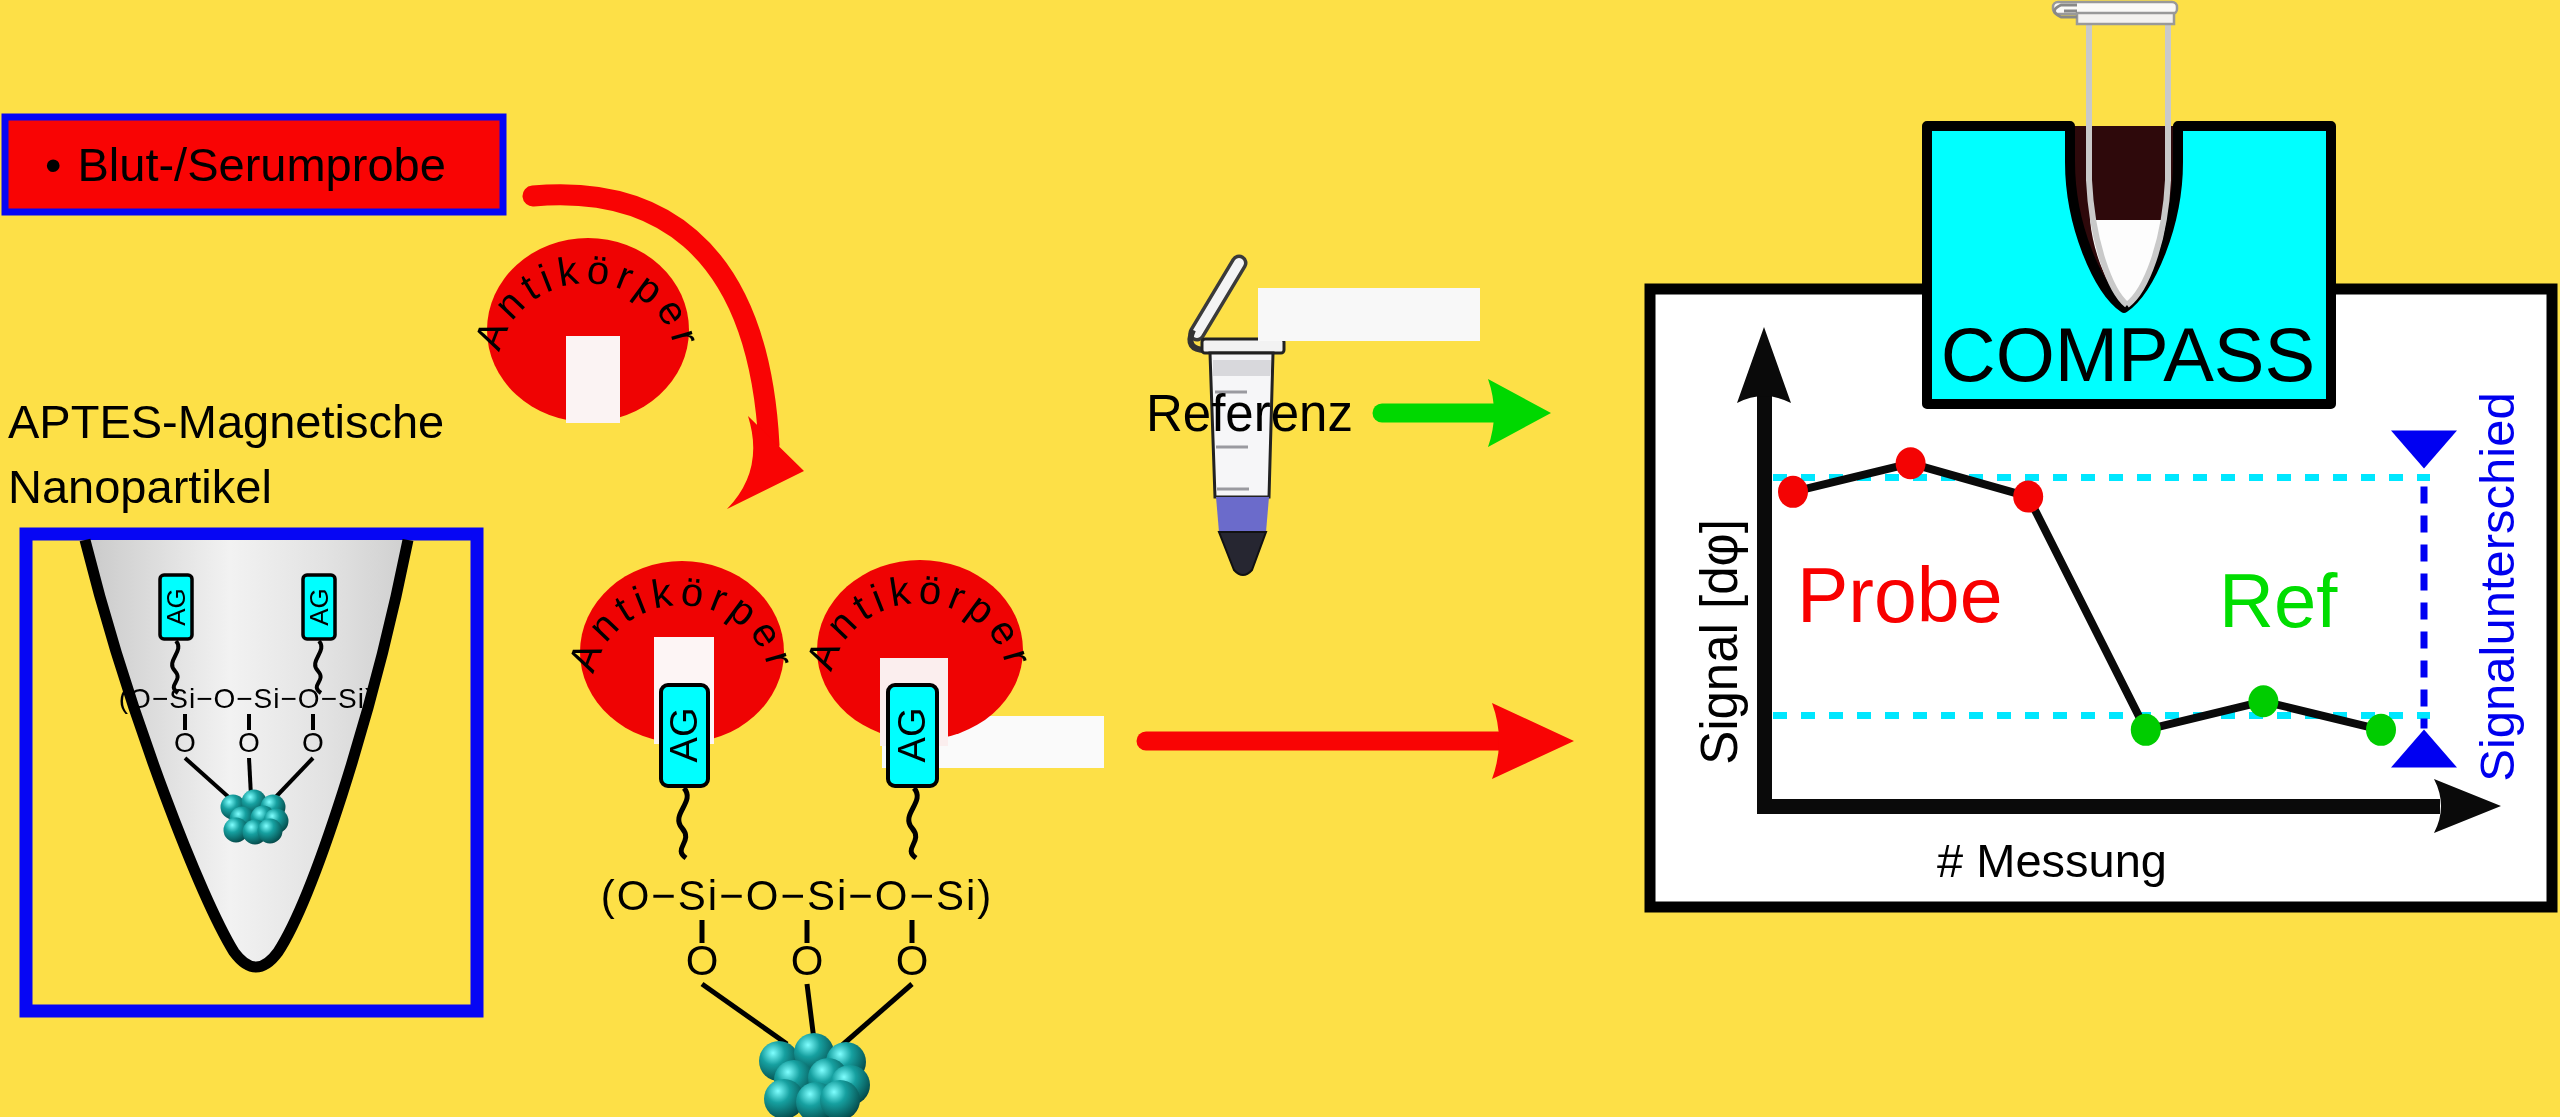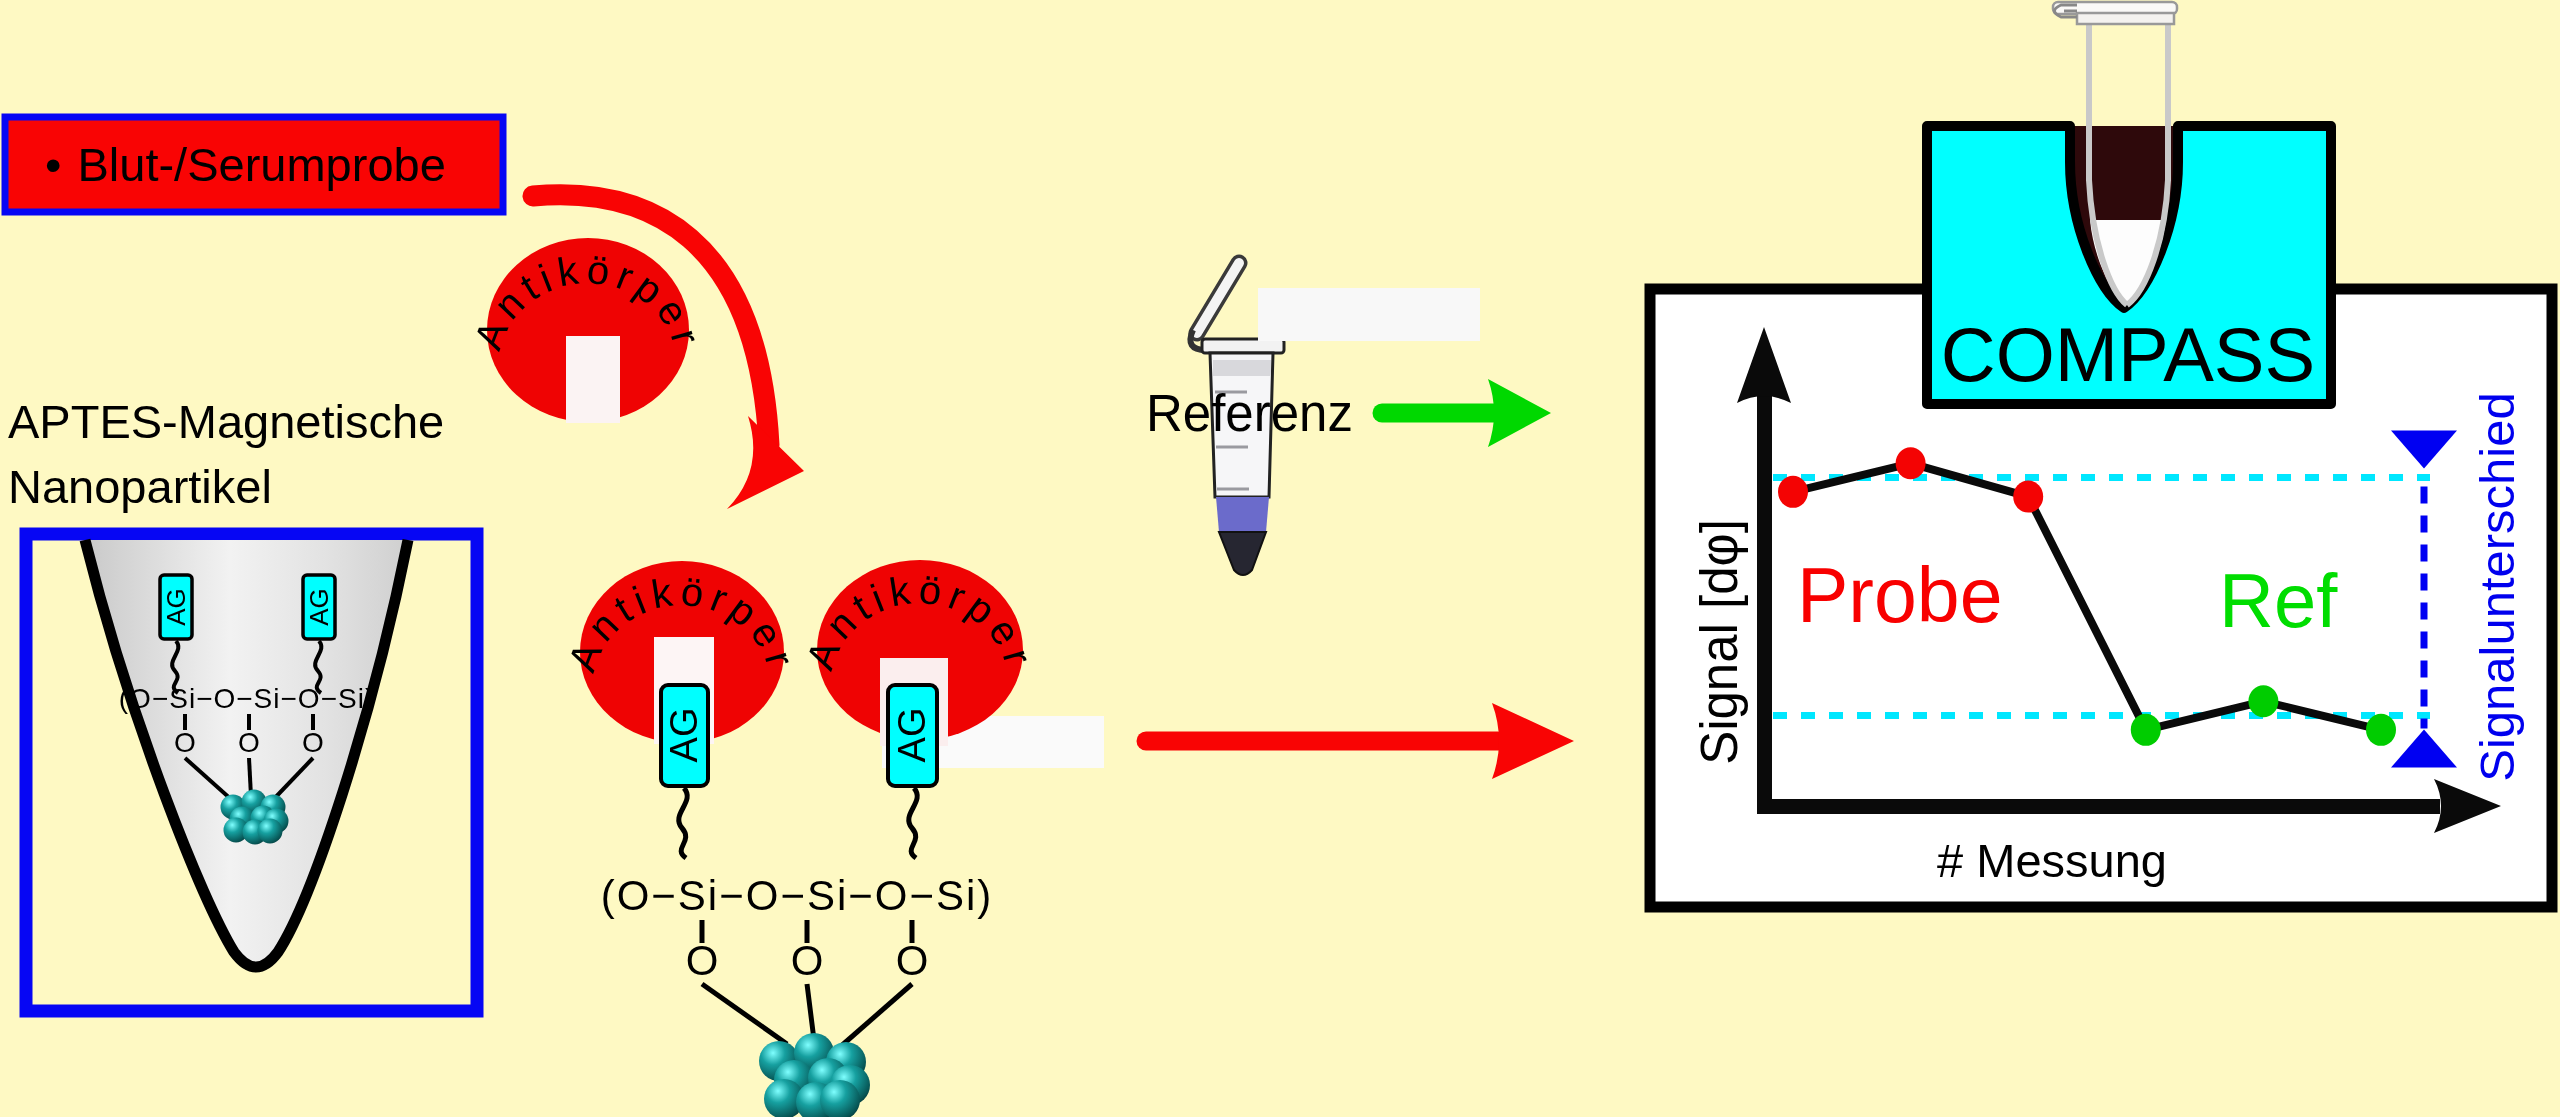--- a/index.html
+++ b/index.html
@@ -1,16 +1,16 @@
 <!DOCTYPE html>
 <html><head>
 <meta charset="utf-8">
 <style>
   html,body{margin:0;padding:0;background:#2e090b;}
-  #stage{position:relative;width:2560px;height:1117px;background:#fef9c3;overflow:hidden;
+  #stage{position:relative;width:2560px;height:1117px;background:#fde047;overflow:hidden;
          font-family:"Liberation Sans","DejaVu Sans",sans-serif;text-align:center;}
   #stage svg{position:absolute;left:0;top:0;}
   svg text, svg textPath{font-family:"Liberation Sans","DejaVu Sans",sans-serif;}
 </style>
 </head>
 <body>
 
 <div id="stage">
 <svg viewBox="0 0 2560 1117" width="2560" height="1117">
   <defs>

